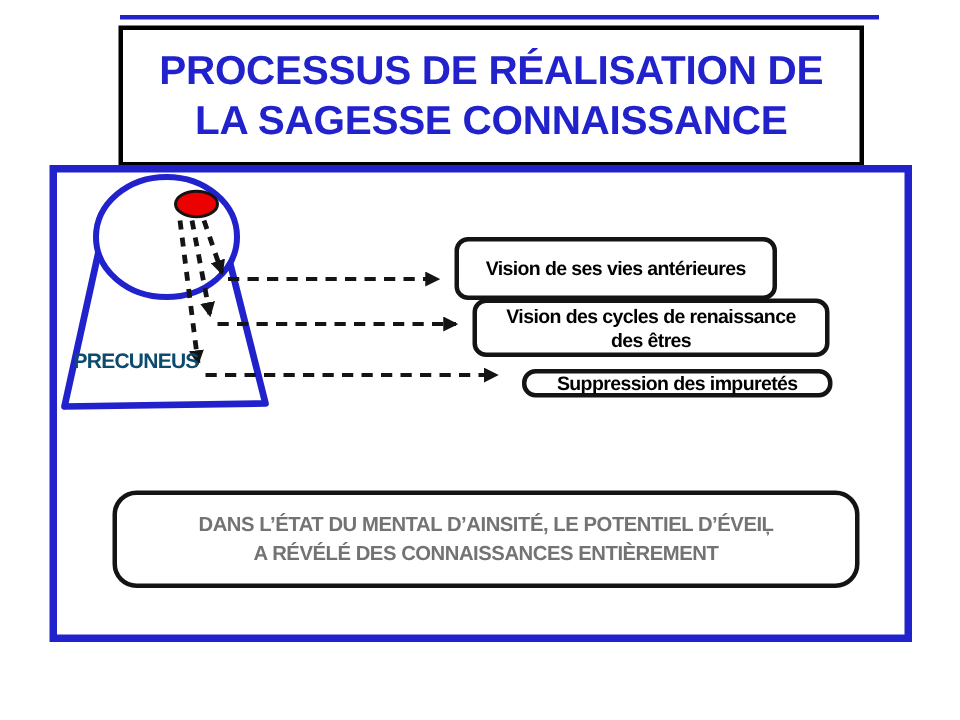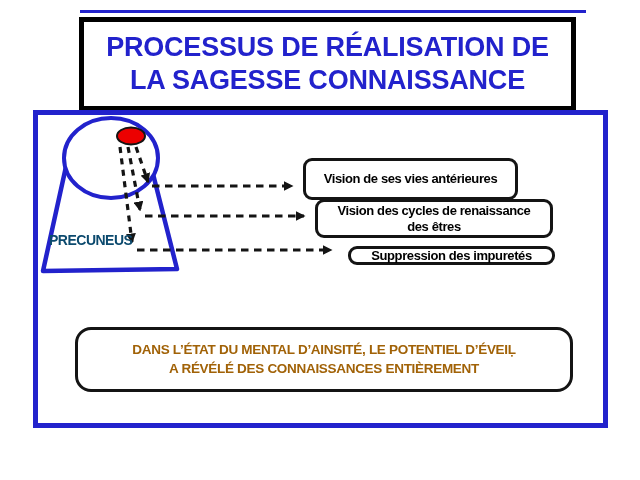--- a/index.html
+++ b/index.html
@@ -5,21 +5,21 @@
   html,body{margin:0;padding:0;}
   body{
     width:640px;height:480px;position:relative;background:#ffffff;
     font-family:"Liberation Sans","DejaVu Sans",sans-serif;overflow:hidden;
   }
   .top-line{
     position:absolute;left:80px;top:10px;width:506px;height:3px;background:#2222CC;
   }
   .title-box{
     position:absolute;left:79px;top:17px;width:497px;height:94px;
-    box-sizing:border-box;border:5px solid #000000;background:#ffffff;
+    box-sizing:border-box;border:3px solid #000000;background:#ffffff;
     display:flex;flex-direction:column;align-items:center;justify-content:center;
   }
   .title-box .t-line{
     color:#2222CC;font-weight:bold;font-size:27px;line-height:33px;
     white-space:nowrap;letter-spacing:-0.2px;
   }
   .main-box{
     position:absolute;left:33px;top:110px;width:575px;height:318px;
     box-sizing:border-box;border:5px solid #2222CC;background:#ffffff;
   }
@@ -36,21 +36,21 @@
     line-height:16px;letter-spacing:-0.4px;
   }
   .vbox .b-line{white-space:nowrap;}
   .vbox1{left:265px;top:43px;width:215px;height:42px;}
   .vbox2{left:277px;top:84px;width:238px;height:39px;}
   .vbox3{left:310px;top:131px;width:207px;height:19px;}
   .statement{
     position:absolute;left:37px;top:212px;width:498px;height:65px;
     box-sizing:border-box;background:#ffffff;border:3px solid #141414;border-radius:16px;
     display:flex;flex-direction:column;align-items:center;justify-content:center;
-    text-align:center;color:#a16207;font-weight:bold;font-size:13.5px;
+    text-align:center;color:#737373;font-weight:bold;font-size:13.5px;
     line-height:18.5px;letter-spacing:-0.3px;
   }
   .statement .s-line{white-space:nowrap;}
 </style>
 </head>
 <body>
 
 <div class="top-line"></div>
 
 <div class="title-box">

